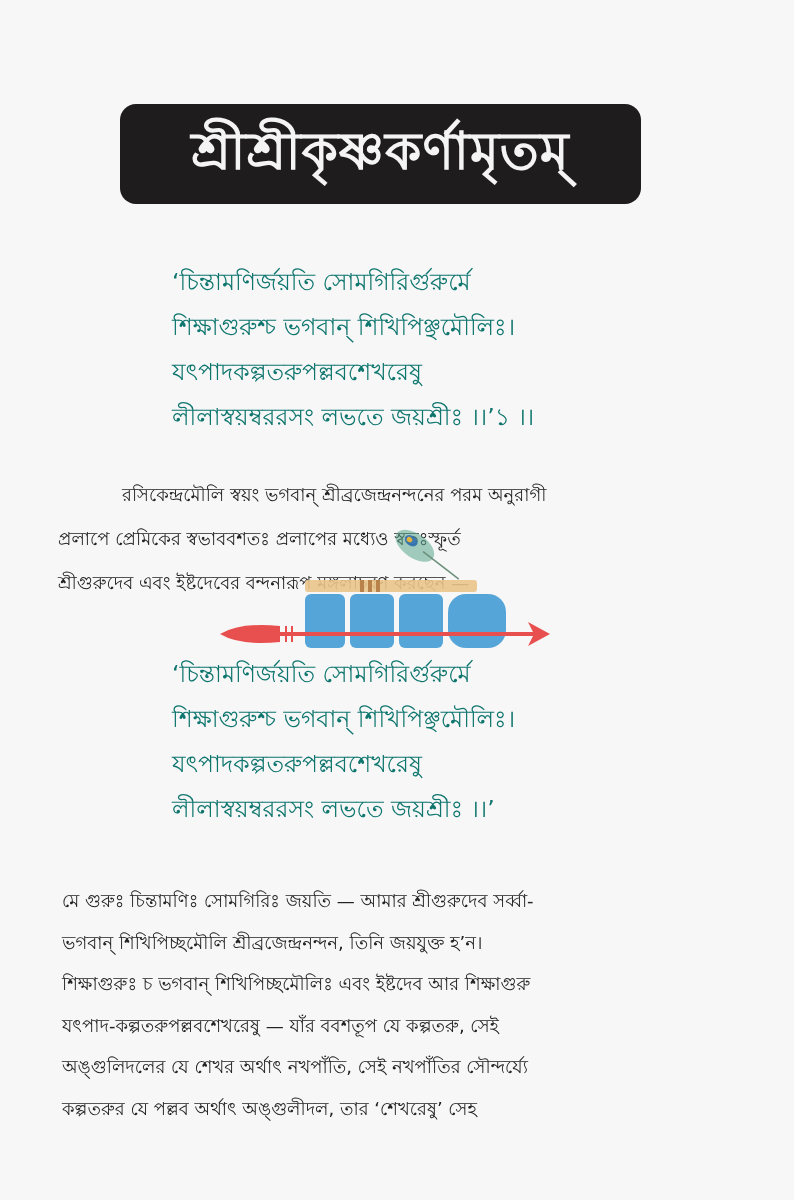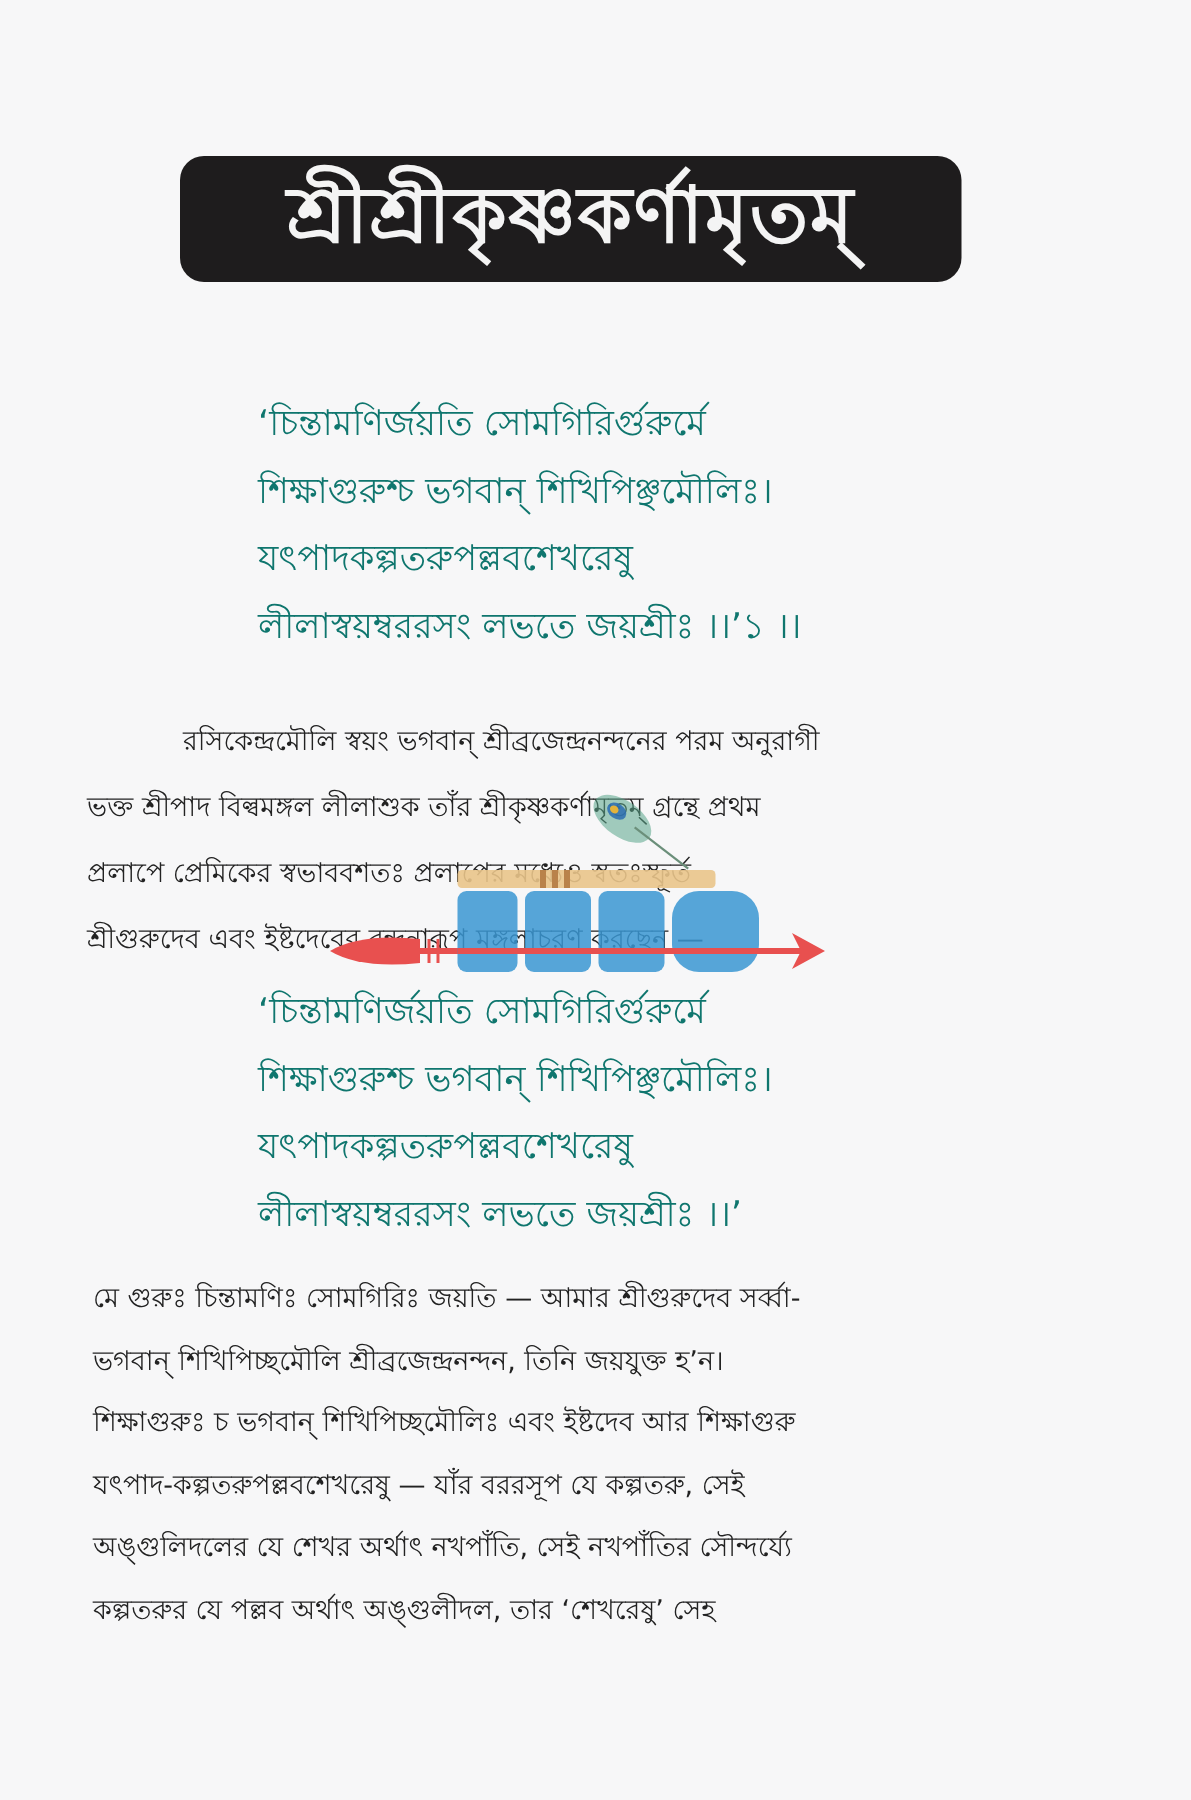--- a/index.html
+++ b/index.html
@@ -7,21 +7,21 @@
       width: 794px; height: 1200px;
       background: #f7f7f8;
       position: relative;
       overflow: hidden;
       font-family: "DejaVu Sans", "Liberation Sans", sans-serif;
       color: #222;
     }
     .title-box {
       position: absolute;
       left: 120px; top: 104px;
-      width: 521px; height: 84px;
+      width: 521px; height: 100px;
       background: #1e1c1d;
       border-radius: 16px;
       display: flex; align-items: center; justify-content: center;
     }
     .title-box span {
       color: #f4f4f4;
       font-size: 52px;
       font-weight: bold;
       letter-spacing: 1px;
       font-family: "DejaVu Sans", sans-serif;
@@ -37,21 +37,21 @@
     .verse div { height: 45px; }
     .para {
       position: absolute;
       font-size: 18px;
       color: #222;
       white-space: nowrap;
     }
     .para div { height: 44px; line-height: 44px; }
     .p1 { left: 58px; top: 473px; }
     .p1 .indent { padding-left: 64px; }
-    .p2 { left: 62px; top: 845px; }
+    .p2 { left: 62px; top: 880px; }
     .p2 div { height: 41.5px; line-height: 41.5px; }
 
     .watermark {
       position: absolute;
       left: 210px; top: 510px;
       width: 360px; height: 150px;
       pointer-events: none;
     }
   </style>
 </head>
@@ -63,37 +63,36 @@
 
 <div class="verse" style="top:260px;">
   <div>‘চিন্তামণির্জয়তি সোমগিরির্গুরুর্মে</div>
   <div>শিক্ষাগুরুশ্চ ভগবান্ শিখিপিঞ্ছমৌলিঃ।</div>
   <div>যৎপাদকল্পতরুপল্লবশেখরেষু</div>
   <div>লীলাস্বয়ম্বররসং লভতে জয়শ্রীঃ ।।’১ ।।</div>
 </div>
 
 <div class="para p1">
   <div class="indent">রসিকেন্দ্রমৌলি স্বয়ং ভগবান্ শ্রীব্রজেন্দ্রনন্দনের পরম অনুরাগী</div>
-  <div>ভক্ত শ্রীপাদ বিল্বমঙ্গল লীলাশুক তাঁর শ্রীকৃষ্ণকর্ণামৃতম্ গ্রন্থে প্রথম</div>
   <div>প্রলাপে প্রেমিকের স্বভাববশতঃ প্রলাপের মধ্যেও স্বতঃস্ফূর্ত</div>
   <div>শ্রীগুরুদেব এবং ইষ্টদেবের বন্দনারূপ মঙ্গলাচরণ করছেন —</div>
 </div>
 
 <div class="verse" style="top:652px;">
   <div>‘চিন্তামণির্জয়তি সোমগিরির্গুরুর্মে</div>
   <div>শিক্ষাগুরুশ্চ ভগবান্ শিখিপিঞ্ছমৌলিঃ।</div>
   <div>যৎপাদকল্পতরুপল্লবশেখরেষু</div>
   <div>লীলাস্বয়ম্বররসং লভতে জয়শ্রীঃ ।।’</div>
 </div>
 
 <div class="para p2">
   <div>মে গুরুঃ চিন্তামণিঃ সোমগিরিঃ জয়তি — আমার শ্রীগুরুদেব সর্ব্বা-</div>
   <div>ভগবান্ শিখিপিচ্ছমৌলি শ্রীব্রজেন্দ্রনন্দন, তিনি জয়যুক্ত হ’ন।</div>
   <div>শিক্ষাগুরুঃ চ ভগবান্ শিখিপিচ্ছমৌলিঃ এবং ইষ্টদেব আর শিক্ষাগুরু</div>
-  <div>যৎপাদ-কল্পতরুপল্লবশেখরেষু — যাঁর বররসূপ যে কল্পতরু, সেই</div>
+  <div>যৎপাদ-কল্পতরুপল্লবশেখরেষু — যাঁর ববশতূপ যে কল্পতরু, সেই</div>
   <div>অঙ্গুলিদলের যে শেখর অর্থাৎ নখপাঁতি, সেই নখপাঁতির সৌন্দর্য্যে</div>
   <div>কল্পতরুর যে পল্লব অর্থাৎ অঙ্গুলীদল, তার ‘শেখরেষু’ সেহ</div>
 </div>
 
 <div class="watermark">
   <svg width="360" height="150" viewBox="0 0 360 150">
 
     <g transform="translate(200,8) rotate(35)">
       <ellipse cx="20" cy="20" rx="22" ry="12" fill="#5aa58a" opacity="0.55"></ellipse>
       <ellipse cx="14" cy="18" rx="7" ry="5" fill="#2b6cb0" opacity="0.85"></ellipse>

